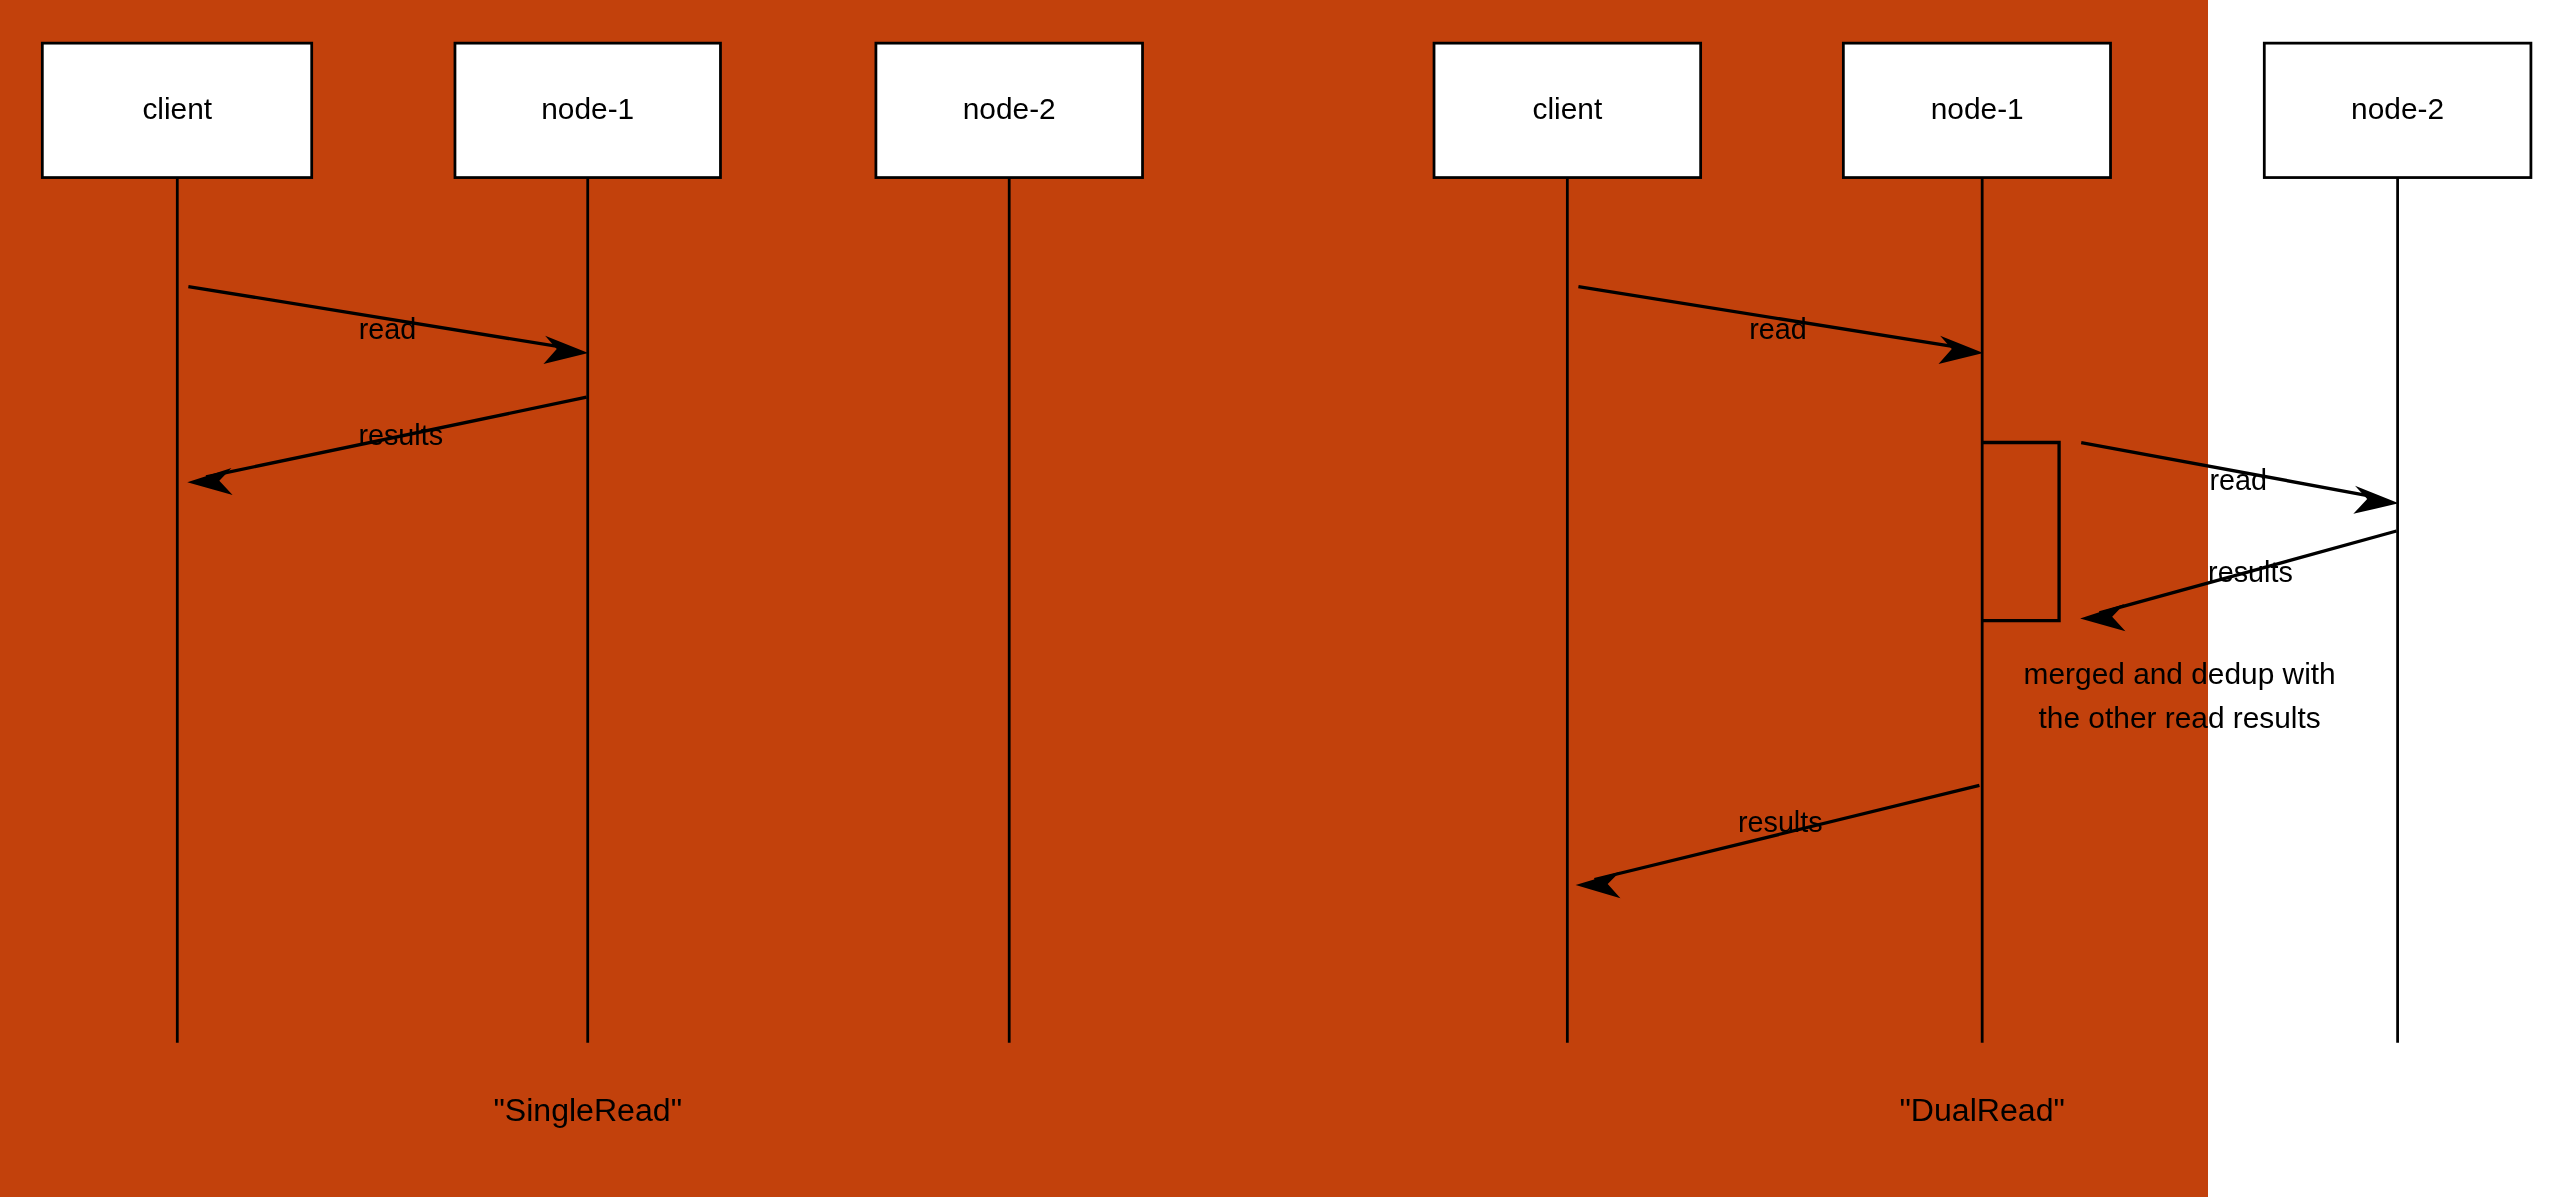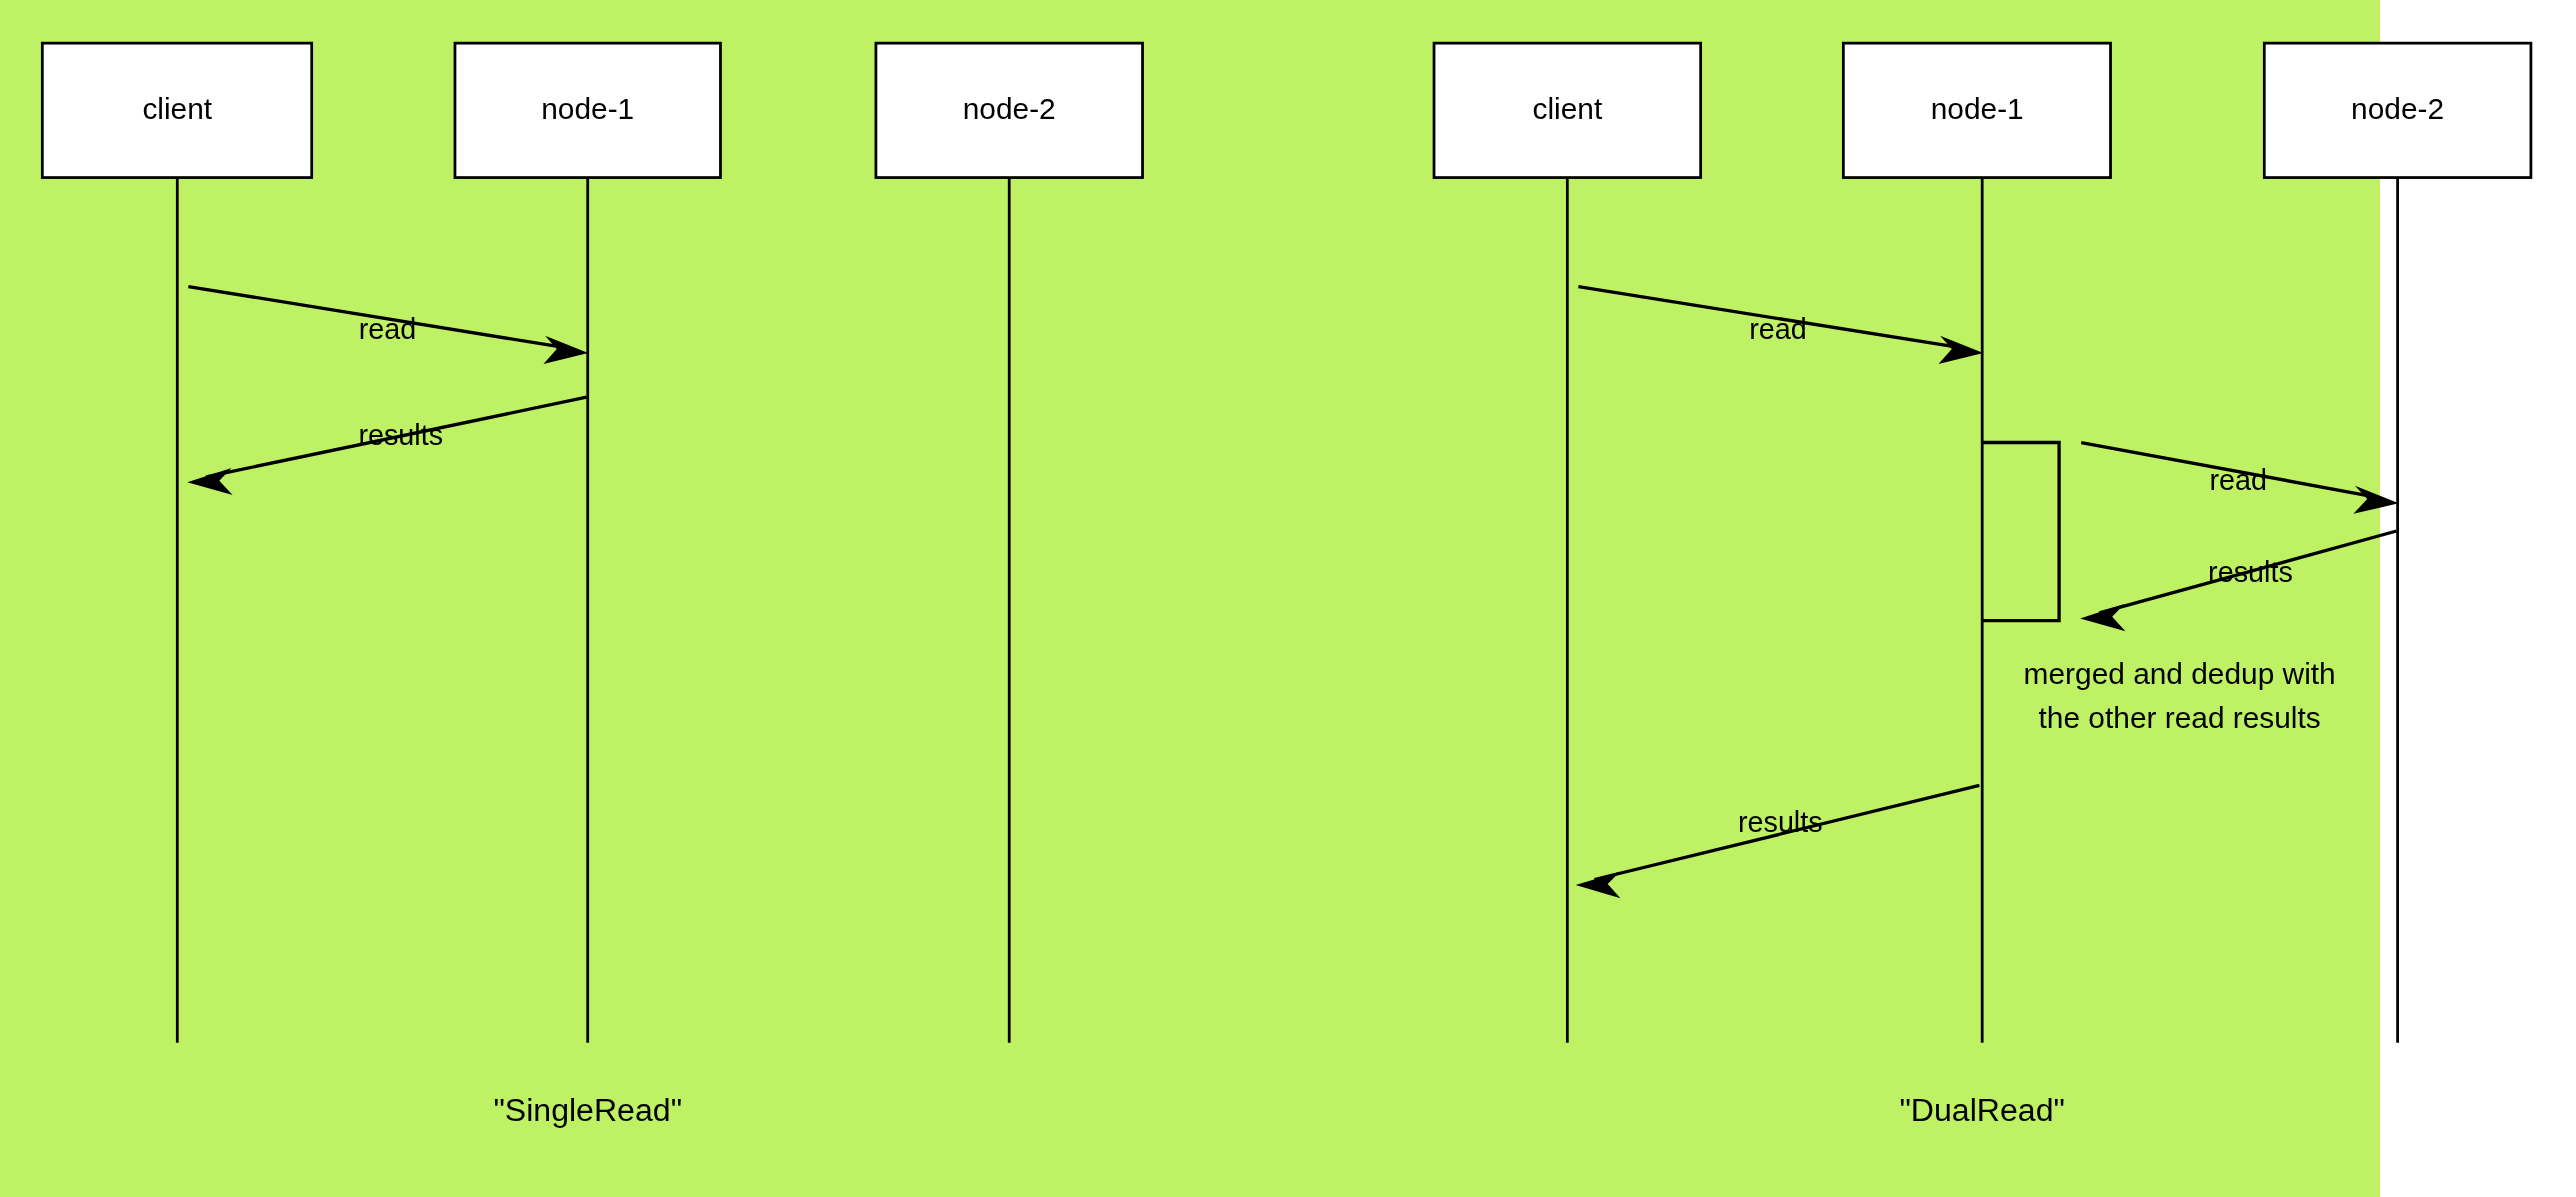--- a/index.html
+++ b/index.html
@@ -10,23 +10,24 @@
   }
   body {
     font-family: "Liberation Sans", sans-serif;
     color: #000000;
     width: 2576px;
     height: 1197px;
     overflow: hidden;
   }
   #canvas-root {
     position: relative;
-    width: 2380px;
+    width: 2164px;
     height: 1197px;
-    background: #bef264;
+    background: #c2410c;
+    padding-left: 44px;
   }
   svg.diagram-layer {
     position: absolute;
     left: 0;
     top: 0;
     width: 2576px;
     height: 1197px;
     display: block;
   }
   .participant-label {

